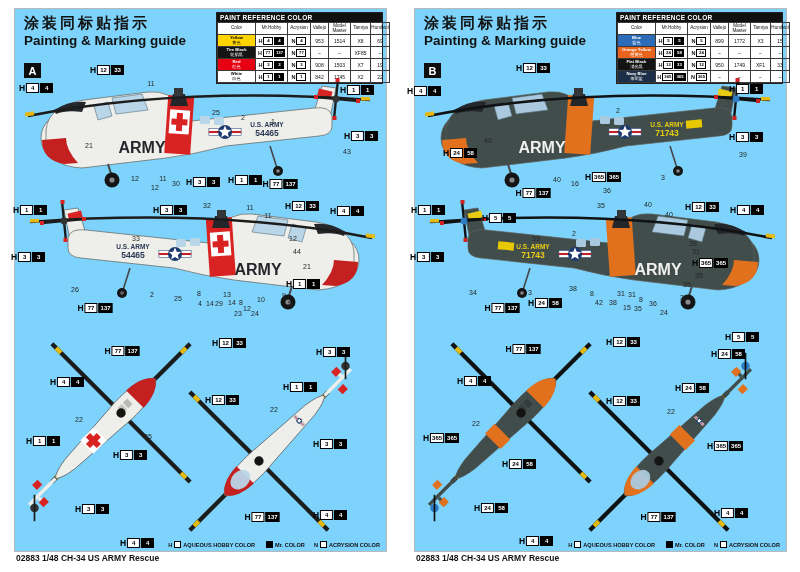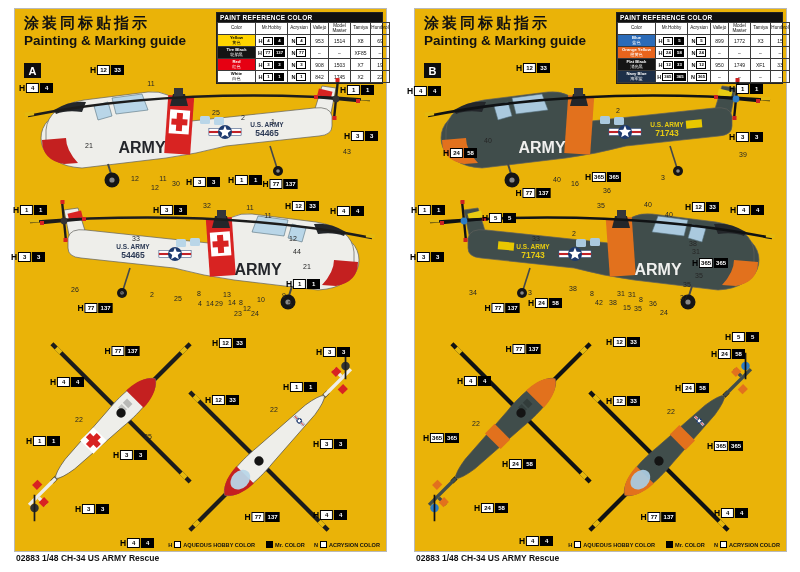--- a/index.html
+++ b/index.html
@@ -1,18 +1,18 @@
 <!DOCTYPE html>
 <html><head>
 <meta charset="utf-8">
 <style>
   html,body{margin:0;padding:0;background:#fff;}
   .page{position:relative;width:800px;height:572px;background:#ffffff;overflow:hidden;
         font-family:"Liberation Sans",sans-serif;color:#111;}
-  .panel-frame{position:absolute;top:8px;width:371px;height:542px;border:1px solid #b9b9b9;background:#eab308;}
+  .panel-frame{position:absolute;top:8px;width:371px;height:542px;border:1px solid #b9b9b9;background:#7dd3fc;}
   #frameA{left:14px}
   #frameB{left:414px}
   .titles{position:absolute;top:5px;left:9px;line-height:1.25;}
   .title-cn{font-weight:bold;font-size:15px;letter-spacing:3px;}
   .title-en{font-weight:bold;font-size:13.5px;}
   .badge{position:absolute;top:54px;left:9px;width:17px;height:15px;background:#0d0d0d;color:#fff;
          font-weight:bold;font-size:11px;display:flex;align-items:center;justify-content:center;}
   
   .ptable{position:absolute;top:3px;right:3px;width:165px;background:#fff;border:1px solid #222;}
   .ptable-title{background:#101010;color:#fff;font-weight:bold;font-size:6.5px;padding:1px 3px;letter-spacing:.3px;}

